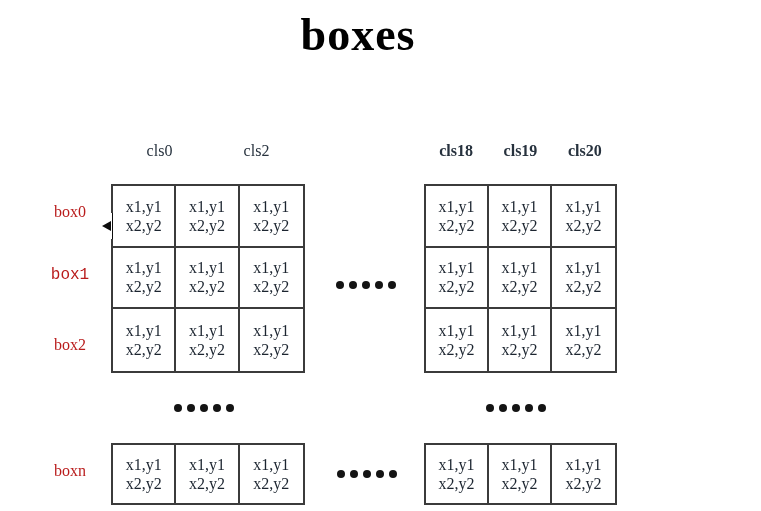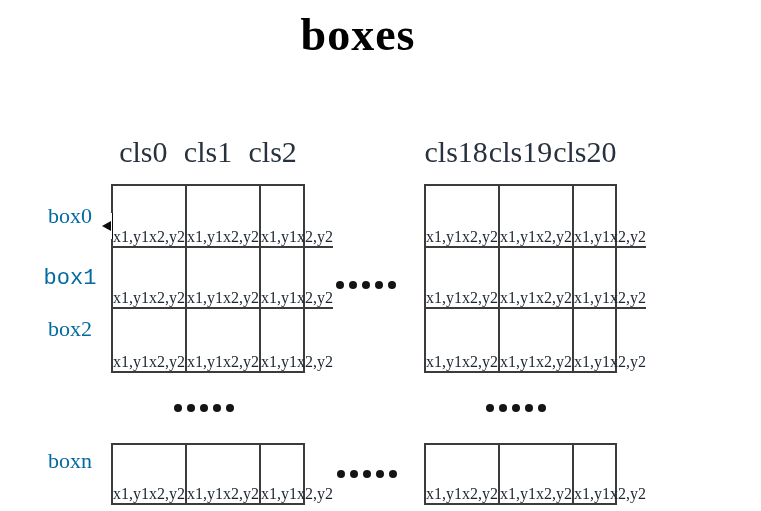--- a/index.html
+++ b/index.html
@@ -3,41 +3,41 @@
 <meta charset="utf-8">
 <style>
   * { margin:0; padding:0; box-sizing:border-box; }
   html,body { width:761px; height:511px; background:#ffffff; overflow:hidden; }
   #page { position:relative; width:761px; height:511px; background:#ffffff;
           font-family:"Liberation Serif","DejaVu Serif",serif; color:#1d2732; }
 
   .title { position:absolute; left:0; top:8px; width:716px; text-align:center;
            font-size:46px; font-weight:bold; color:#000; letter-spacing:1px; }
 
-  .headers { position:absolute; top:135px; display:flex; font-size:30px; color:#27323e; }
+  .headers { position:absolute; top:142px; display:flex; font-size:16px; color:#27323e; }
   .headers span { flex:1; text-align:center; }
   #headers-left  { left:111px; width:194px; }
-  #headers-right { left:424px; width:193px; }
+  #headers-right { left:424px; width:193px;font-weight:bold; }
 
   .row-label { position:absolute; left:38px; width:64px; text-align:center;
-               font-size:22px; color:#0369a1; }
+               font-size:16px; color:#b91c1c; }
   #label-box0 { top:203px; }
   #label-box1 { top:266px;font-family:Liberation Mono, monospace; }
-  #label-box2 { top:316px; }
-  #label-boxn { top:448px; }
+  #label-box2 { top:336px; }
+  #label-boxn { top:462px; }
 
   .table { position:absolute; display:grid; border:2px solid #3b3b3b; background:#fff; }
   .t-main { grid-template-columns:repeat(3,1fr); grid-template-rows:repeat(3,1fr); }
   .t-row  { grid-template-columns:repeat(3,1fr); grid-template-rows:1fr; }
   #table-left         { left:111px; top:184px; width:194px; height:189px; }
   #table-right        { left:424px; top:184px; width:193px; height:189px; }
   #table-left-bottom  { left:111px; top:443px; width:194px; height:62px; }
   #table-right-bottom { left:424px; top:443px; width:193px; height:62px; }
 
-  .cell { display:flex; flex-direction:row; align-items:flex-end; justify-content:center;
+  .cell { display:flex; flex-direction:column; align-items:center; justify-content:center;
           font-size:16px; line-height:19px; color:#1c2530;
           border-right:2px solid #3b3b3b; border-bottom:2px solid #3b3b3b; }
   .cell:nth-child(3n) { border-right:none; }
   .t-main .cell:nth-child(n+7) { border-bottom:none; }
   .t-row  .cell { border-bottom:none; }
 
   .dots { position:absolute; display:flex; gap:5px; align-items:center; }
   .dots i { width:8px; height:8px; border-radius:50%; background:#141414; }
   #dots-mid-main    { left:336px; top:281px; }
   #dots-below-left  { left:174px; top:404px; }
@@ -56,21 +56,20 @@
 </style>
 </head>
 <body>
 
 <div id="page">
 
   <div class="title">boxes</div>
 
   <div class="headers" id="headers-left">
     <span>cls0</span>
-    <span>cls1</span>
     <span>cls2</span>
   </div>
 
   <div class="headers" id="headers-right">
     <span>cls18</span>
     <span>cls19</span>
     <span>cls20</span>
   </div>
 
   <span class="row-label" id="label-box0">box0</span>

